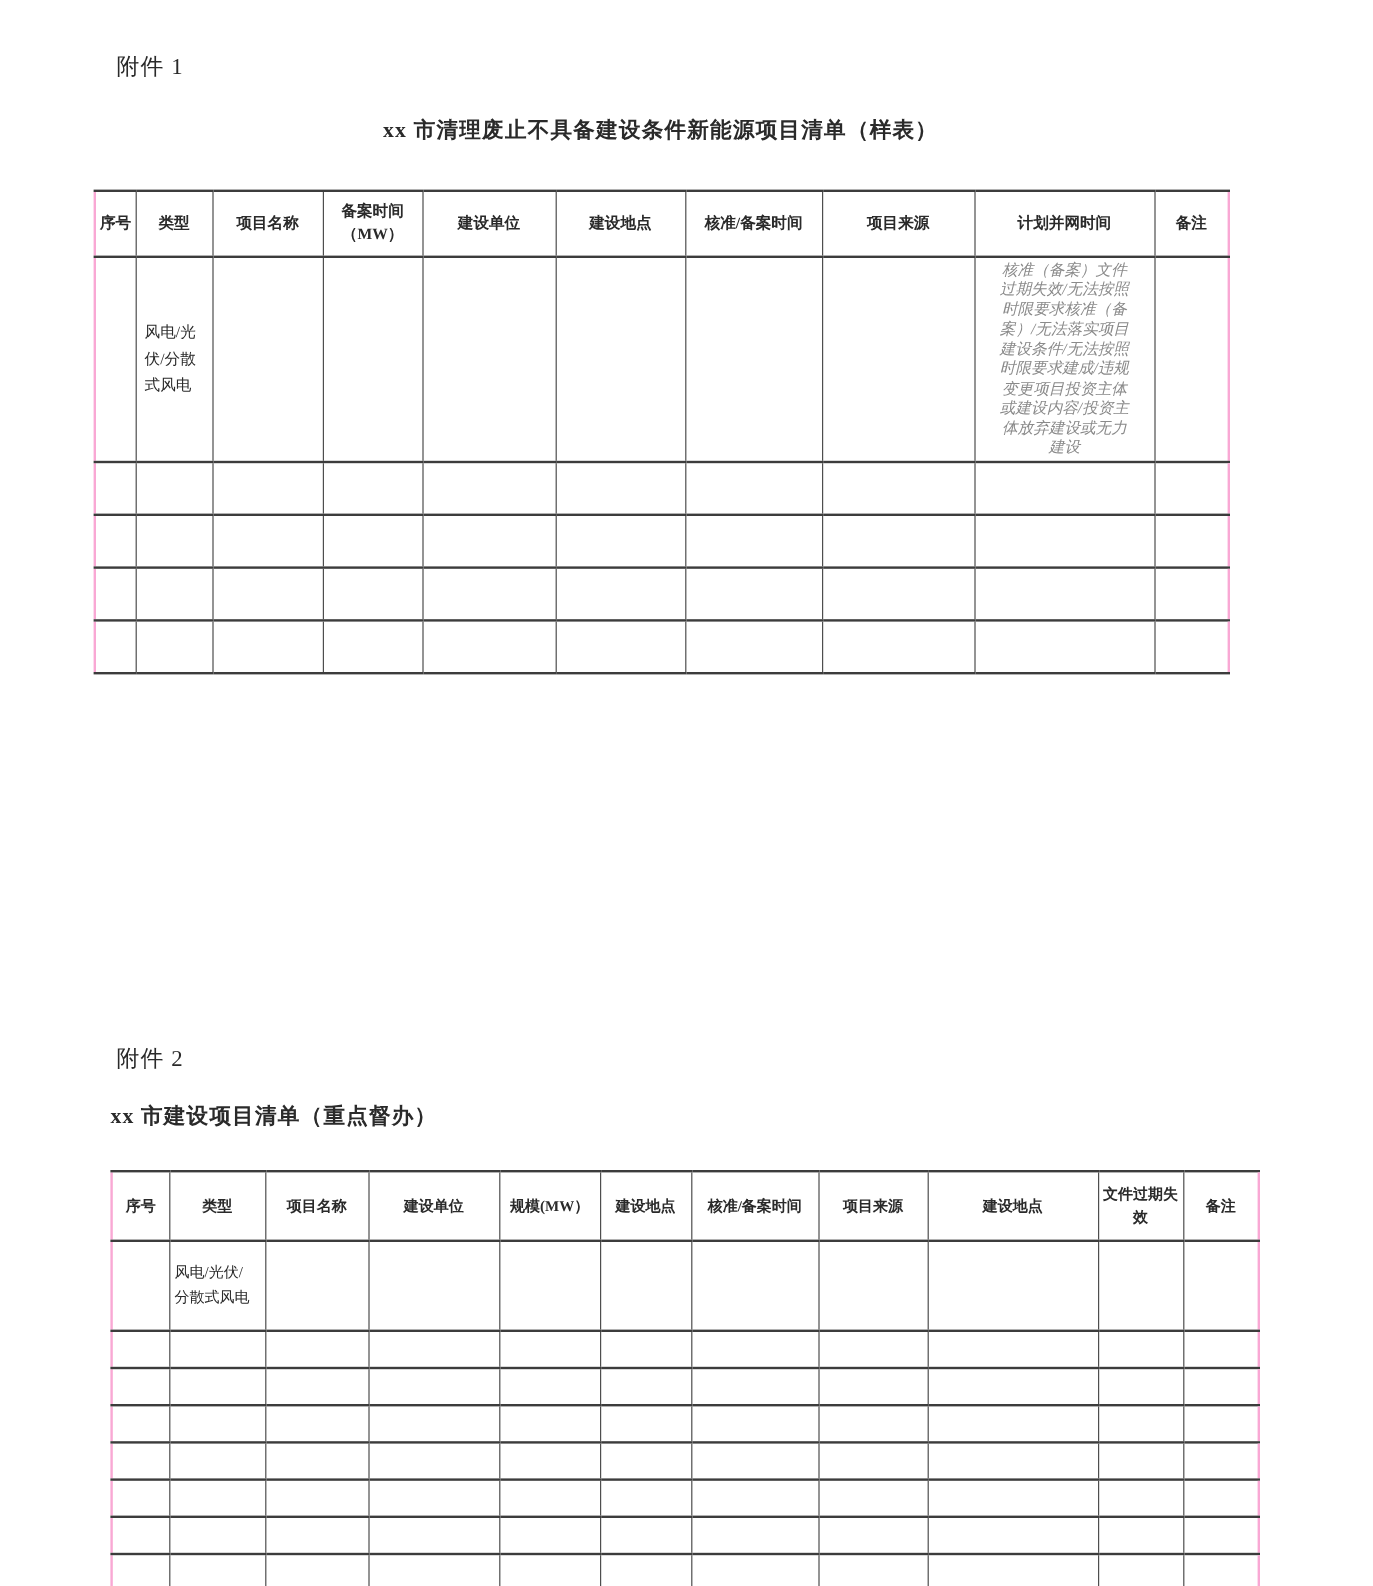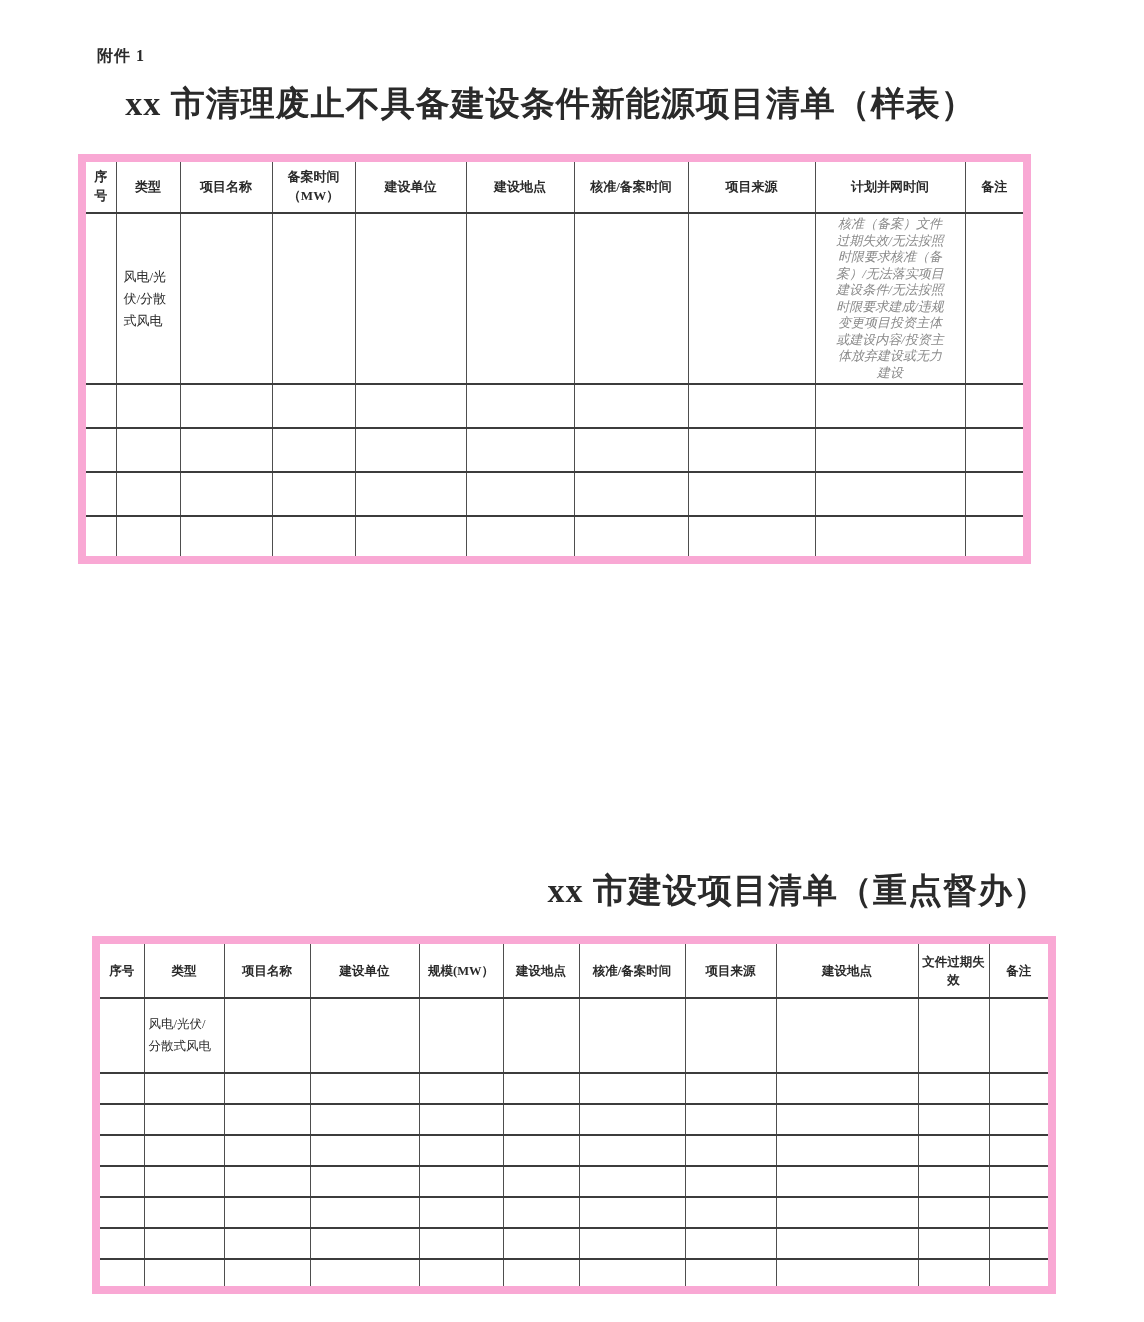--- a/index.html
+++ b/index.html
@@ -9,46 +9,45 @@
   }
   body {
     width: 1144px;
     height: 1322px;
     font-family: "Liberation Serif", serif;
     color: #2a2a2a;
     overflow: hidden;
   }
   .att-label {
     margin: 46px 0 0 97px;
-    font-size: 16px;
+    font-size: 19px;
     line-height: 1.2;
     letter-spacing: 1px;
-    font-weight: bold;
   }
   .title-wrap1 {
     width: 945px;
     margin: 22px 0 0 78px;
     text-align: center;
   }
   .title-wrap2 {
     width: 956px;
     margin: 18px 0 0 92px;
-    text-align: right;
+    text-align: left;
   }
   .doc-title {
     margin: 0;
-    font-size: 34px;
+    font-size: 18px;
     font-weight: bold;
     line-height: 34px;
     letter-spacing: 1px;
   }
   table.tbl {
     border-collapse: collapse;
     table-layout: fixed;
-    border: 8px solid #f9a8d4;
+    border: 2px solid #f9a8d4;
   }
   .tbl th, .tbl td {
     border-left: 1px solid #4e4e4e;
     border-right: 1px solid #4e4e4e;
     border-top: 2px solid #3c3c3c;
     border-bottom: 2px solid #3c3c3c;
     vertical-align: middle;
     overflow: hidden;
   }
   .tbl th {
@@ -195,20 +194,21 @@
             <td></td>
             <td></td>
             <td></td>
             <td></td>
           </tr>
         </tbody>
     </table>
   </section>
 
   <section style="margin-top:310px;">
+    <div class="att-label" style="margin-top:0;">附件 2</div>
     <div class="title-wrap2">
       <h1 class="doc-title">xx 市建设项目清单（重点督办）</h1>
     </div>
 
     <table class="tbl tbl2">
       <colgroup>
         <col style="width:48px">
           <col style="width:80px">
           <col style="width:86px">
           <col style="width:109px">

